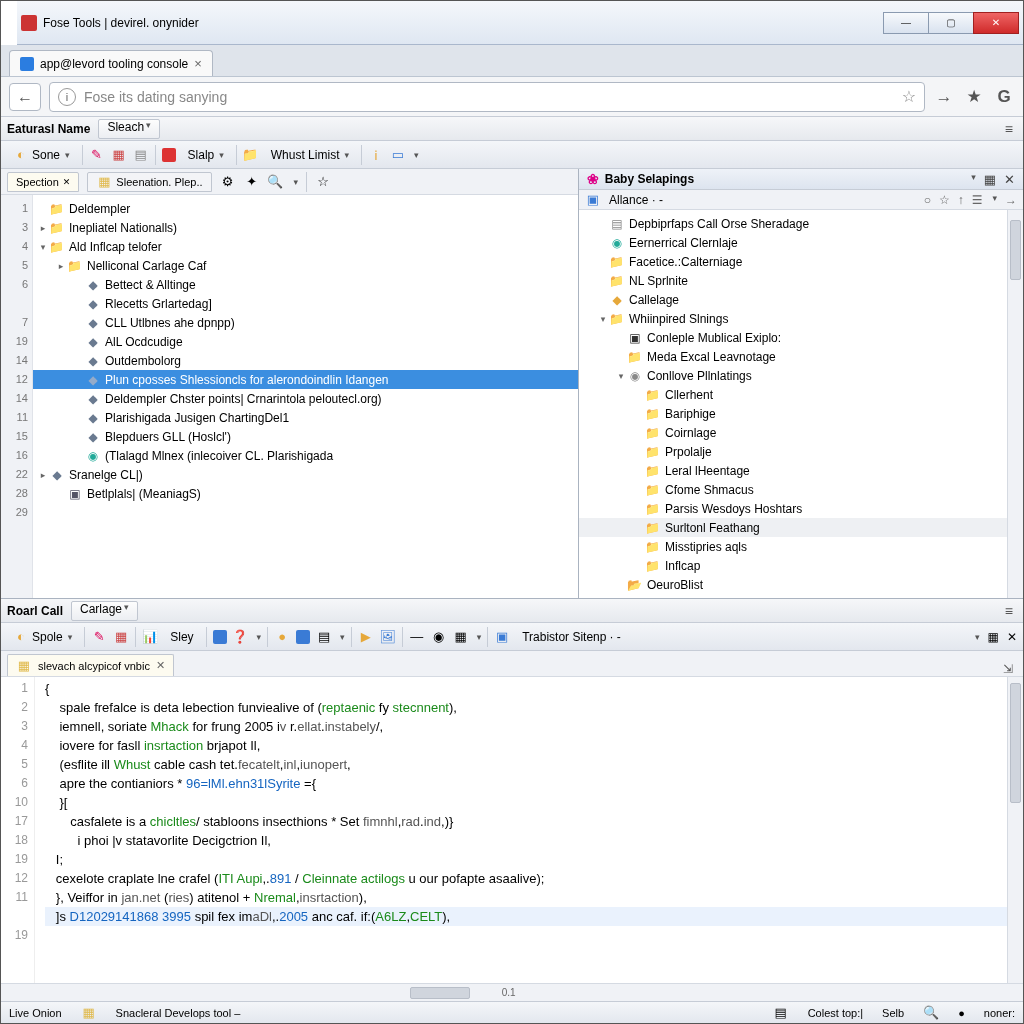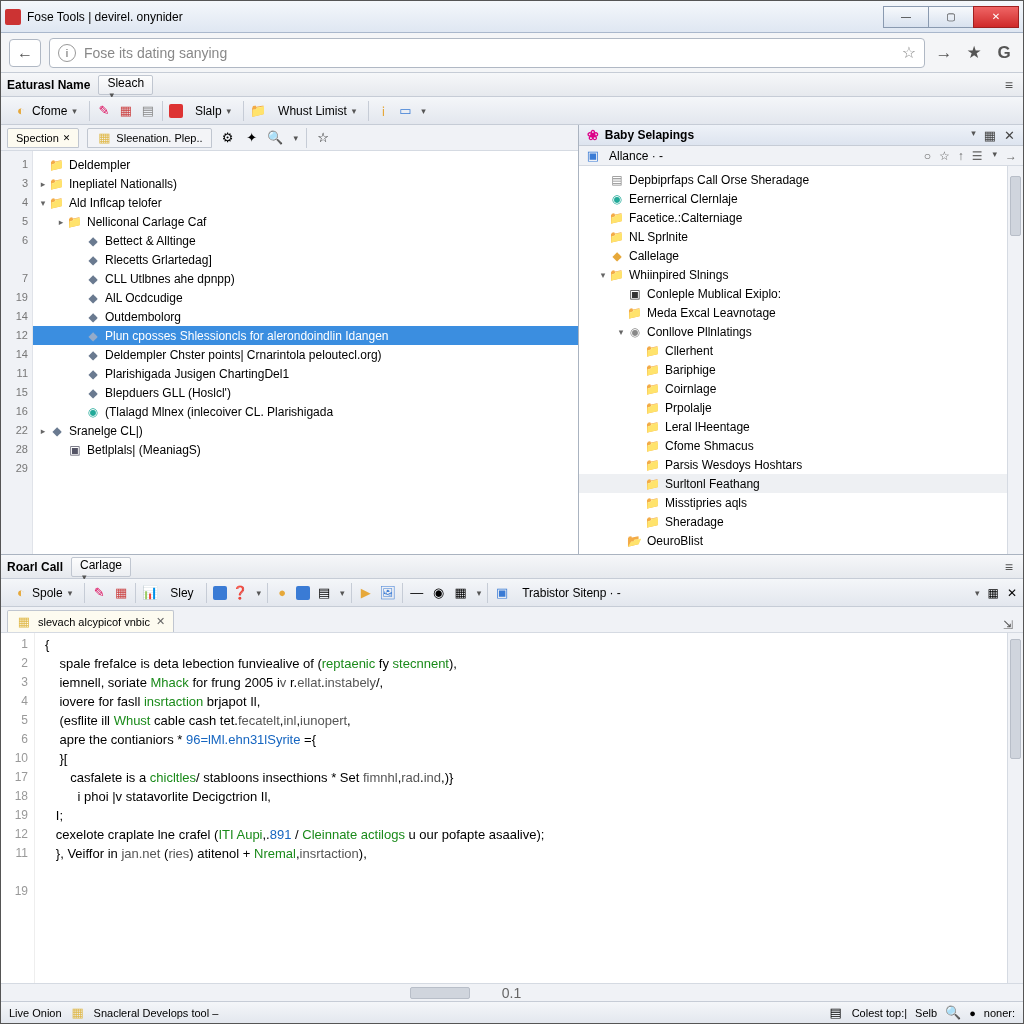--- a/index.html
+++ b/index.html
@@ -1,35 +1,35 @@
 <!DOCTYPE html>
 <html><head>
 <meta charset="utf-8">
 <style>
 * { margin:0; padding:0; box-sizing:border-box; font-family:"Segoe UI",Tahoma,sans-serif; }
 html,body { width:1024px; height:1024px; overflow:hidden; background:#b8c4d4; }
 .window { width:1024px; height:1024px; display:flex; flex-direction:column; background:#fff; border:1px solid #555; }
-.titlebar { height:32px; background:linear-gradient(#f4f7fb,#dfe7f2); display:flex; align-items:center; padding:0 4px; font-size:12px; border-bottom:1px solid #a9b7cc; }
+.titlebar { height:44px; background:linear-gradient(#f4f7fb,#dfe7f2); display:flex; align-items:center; padding:0 4px; font-size:12px; border-bottom:1px solid #a9b7cc;margin-left:16px; }
 .titlebar .app-icon { width:16px; height:16px; margin-right:6px; background:#c33; border-radius:2px; display:inline-block; }
 .win-btns { margin-left:auto; display:flex; }
 .win-btn { width:46px; height:22px; border:1px solid #8a9ab0; background:linear-gradient(#f7f9fc,#d9e2ef); margin-left:-1px; display:flex; align-items:center; justify-content:center; font-size:10px; color:#333; }
 .win-btn.close { background:linear-gradient(#ef6565,#cf2a2a); color:#fff; border-color:#a02020; }
 .tabstrip { height:32px; background:#dfe4eb; display:flex; align-items:flex-end; padding:0 8px; border-bottom:1px solid #bcc5d1; }
 .tab { height:26px; background:#f9f9f9; border:1px solid #b0b8c4; border-bottom:none; border-radius:4px 4px 0 0; padding:0 10px; display:flex; align-items:center; font-size:12px; gap:6px; }
 .tab .fav { width:14px; height:14px; background:#2b7de0; border-radius:2px; }
 .tab .x { font-size:13px; color:#666; }
 .addrbar { height:40px; background:#f4f5f7; display:flex; align-items:center; padding:0 8px; gap:8px; border-bottom:1px solid #c6ccd6; }
 .back-btn { width:32px; height:28px; border:1px solid #b0b8c4; border-radius:4px; background:#fff; display:flex; align-items:center; justify-content:center; font-size:16px; color:#555; }
 .url-field { flex:1; height:30px; border:1px solid #b0b8c4; border-radius:4px; background:#fff; display:flex; align-items:center; padding:0 8px; font-size:14px; color:#888; }
 .url-field .info { width:18px; height:18px; border:1px solid #999; border-radius:50%; display:flex; align-items:center; justify-content:center; font-size:11px; margin-right:8px; color:#666; }
 .url-field .star { margin-left:auto; font-size:16px; color:#888; }
 .nav-icon { width:22px; text-align:center; font-size:17px; color:#555; }
 .panel-hdr { height:24px; background:linear-gradient(#f6f7f9,#e6e9ee); border-bottom:1px solid #c6ccd6; display:flex; align-items:center; padding:0 6px; font-size:12px; }
 .panel-hdr .lbl { font-weight:bold; margin-right:8px; }
-.panel-hdr .btn { height:20px; border:1px solid #c0c6d0; background:linear-gradient(#fdfdfd,#eceef2); padding:0 8px; display:flex; align-items:flex-start; font-size:12px; border-radius:2px;flex-direction:column; }
+.panel-hdr .btn { height:20px; border:1px solid #c0c6d0; background:linear-gradient(#fdfdfd,#eceef2); padding:0 8px; display:flex; align-items:flex-start; font-size:12px; border-radius:2px; }
 .panel-hdr .menu { margin-left:auto; font-size:14px; color:#555; padding:0 4px; }
 .toolbar { height:28px; background:linear-gradient(#f4f6f9,#e3e7ee); border-bottom:1px solid #c6ccd6; display:flex; align-items:center; padding:0 6px; gap:6px; font-size:12px; }
 .tb-btn { height:22px; padding:0 6px; display:flex; align-items:center; gap:3px; border-radius:2px; }
 .tb-ico { width:16px; height:16px; display:inline-flex; align-items:center; justify-content:center; font-size:13px; }
 .sep { width:1px; height:20px; background:#c6ccd6; }
 .split-top { display:flex; height:430px; border-bottom:1px solid #aab3c0; }
 .left-pane { width:578px; border-right:1px solid #aab3c0; display:flex; flex-direction:column; }
 .right-pane { flex:1; display:flex; flex-direction:column; }
 .pane-title { height:28px; background:linear-gradient(#eef2f8,#dde4ef); border-bottom:1px solid #c6ccd6; display:flex; align-items:center; padding:0 8px; font-size:12px; font-weight:bold; gap:6px; }
 .pane-title .ico { font-size:14px; }
@@ -52,23 +52,23 @@
 .split-bot { flex:1; display:flex; flex-direction:column; min-height:0; }
 .code-tabs { height:26px; background:#f0f2f6; border-bottom:1px solid #d5dae2; display:flex; align-items:flex-end; padding:0 6px; }
 .code-tab { height:22px; border:1px solid #c0c6d0; border-bottom:none; background:#fdfbf0; padding:0 8px; display:flex; align-items:center; gap:6px; font-size:11px; border-radius:2px 2px 0 0; }
 .code-area { flex:1; display:flex; background:#fff; font-family:Consolas,monospace; font-size:13px; overflow:hidden; position:relative; }
 .code-gut { width:34px; background:#fff; border-right:1px solid #eee; color:#999; text-align:right; padding:2px 6px 0 0; line-height:19px; font-size:12px; }
 .code-body { flex:1; padding:2px 0 0 10px; line-height:19px; white-space:pre; overflow:hidden; }
 .kw { color:#1a8a1a; }
 .num { color:#1565c0; }
 .fn { color:#555; }
 .hl-line { background:#eaf2fd; display:block; width:100%; }
-.hscroll { height:18px; background:#f0f2f6; border-top:1px solid #d5dae2; display:flex; align-items:center; font-size:14px; color:#666; position:relative;padding-left:32px; }
+.hscroll { height:18px; background:#f0f2f6; border-top:1px solid #d5dae2; display:flex; align-items:center; font-size:10px; color:#666; position:relative;padding-left:32px; }
 .hscroll .thumb { position:absolute; left:40%; width:60px; height:12px; background:#d0d5dd; border:1px solid #b8bec8; border-radius:2px; }
-.statusbar { height:22px; background:linear-gradient(#f4f6f9,#e3e7ee); border-top:1px solid #c6ccd6; display:flex; align-items:center; padding:0 8px; font-size:11px; gap:8px; }
+.statusbar { height:22px; background:linear-gradient(#f4f6f9,#e3e7ee); border-top:1px solid #c6ccd6; display:flex; align-items:center; padding:0 8px; font-size:11px; gap:19px; }
 .statusbar .spacer { flex:1; }
 .vscroll { width:16px; background:#f0f2f6; border-left:1px solid #d5dae2; position:relative; }
 .vscroll .vthumb { position:absolute; top:10px; left:2px; right:2px; height:60px; background:#d0d5dd; border:1px solid #b8bec8; border-radius:2px; }
 .caret { font-size:9px; color:#555; margin-left:2px; }
 .mini-ico { width:14px; height:14px; display:inline-block; border-radius:2px; }
 </style>
 </head>
 <body>
 
 <div class="window">
@@ -76,20 +76,27 @@
   <div class="titlebar">
     <span class="app-icon"></span>
     <span>Fose Tools | devirel. onynider</span>
     <div class="win-btns">
       <div class="win-btn">—</div>
       <div class="win-btn">▢</div>
       <div class="win-btn close">✕</div>
     </div>
   </div>
 
+  <div class="tabstrip">
+    <div class="tab">
+      <span class="fav"></span>
+      <span>app@levord tooling console</span>
+      <span class="x">×</span>
+    </div>
+  </div>
 
   <div class="addrbar">
     <div class="back-btn">←</div>
     <div class="url-field">
       <span class="info">i</span>
       <span>Fose its dating sanying</span>
       <span class="star">☆</span>
     </div>
     <span class="nav-icon">→</span>
     <span class="nav-icon">★</span>
@@ -101,21 +108,21 @@
     <div class="btn">
         <span>Sleach</span>
         <span class="caret">▾</span>
       </div>
     <span class="menu">≡</span>
   </div>
 
   <div class="toolbar">
     <div class="tb-btn">
         <span class="tb-ico" style="color:#e6a83a">◐</span>
-        <span>Cfome</span>
+        <span>Sone</span>
         <span class="caret">▾</span>
       </div>
     <div class="sep"></div>
     <span class="tb-ico" style="color:#d05">✎</span>
     <span class="tb-ico" style="color:#c44">▦</span>
     <span class="tb-ico" style="color:#888">▤</span>
     <div class="sep"></div>
     <span class="tb-ico mini-ico" style="background:#d33"></span>
     <div class="tb-btn">
         <span>Slalp</span>
@@ -349,21 +356,21 @@
               <span>Surltonl Feathang</span>
             </div>
             <div class="tree-row" style="padding-left:54px">
               <span class="twist"></span>
               <span class="fico pfold">📁</span>
               <span>Misstipries aqls</span>
             </div>
             <div class="tree-row" style="padding-left:54px">
               <span class="twist"></span>
               <span class="fico pfold">📁</span>
-              <span>Sheradage</span>
+              <span>Inflcap</span>
             </div>
             <div class="tree-row" style="padding-left:36px">
               <span class="twist"></span>
               <span class="fico" style="color:#e0b94a">📂</span>
               <span>OeuroBlist</span>
             </div>
           </div>
         <div class="vscroll">
             <div class="vthumb"></div>
           </div>
@@ -437,21 +444,21 @@
     iemnell, soriate <span class="kw">Mhack</span> for frung 2005 i<span class="fn">v</span> r.<span class="fn">ellat</span>.<span class="fn">instabely</span>/,
     iovere for fasll <span class="kw">insrtaction</span> brjapot Il,
     (esflite ill <span class="kw">Whust</span> cable cash tet.<span class="fn">fecatelt</span>,<span class="fn">inl</span>,<span class="fn">iunopert</span>,
     apre the contianiors * <span class="num">96=lMl.ehn31lSyrite</span> ={
     }[
        casfalete is a <span class="kw">chicltles</span>/ stabloons insecthions * Set <span class="fn">fimnhl</span>,<span class="fn">rad</span>.<span class="fn">ind</span>,)}
          i phoi |v statavorlite Decigctrion Il,
    I;
    cexelote craplate lne crafel (<span class="kw">ITI Aupi</span>,.<span class="num">891</span> / <span class="kw">Cleinnate actilogs</span> u our pofapte asaalive);
    }, Veiffor in <span class="fn">jan.net</span> (<span class="fn">ries</span>) atitenol + <span class="kw">Nremal</span>,<span class="fn">insrtaction</span>),
-</div>
+<span class="hl-line">   ]s <span class="num">D12029141868 3995</span> spil fex im<span class="fn">aDl</span>,.<span class="num">2005</span> anc caf. if:(<span class="kw">A6LZ</span>,<span class="kw">CELT</span>),</span></div>
       <div class="vscroll">
           <div class="vthumb" style="top:6px;height:120px"></div>
         </div>
     </div>
     <div class="hscroll">
       <div class="thumb"></div>
       <span style="position:absolute;left:49%">0.1</span>
     </div>
   </div>
 

